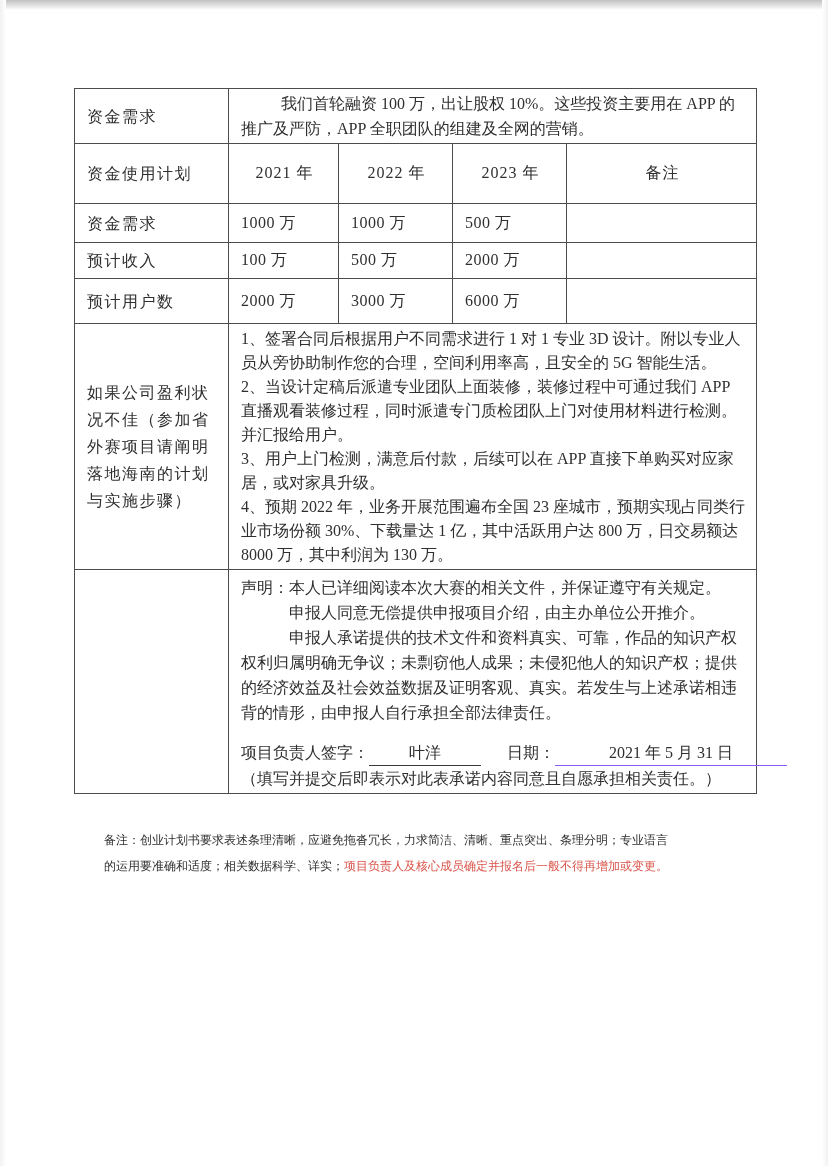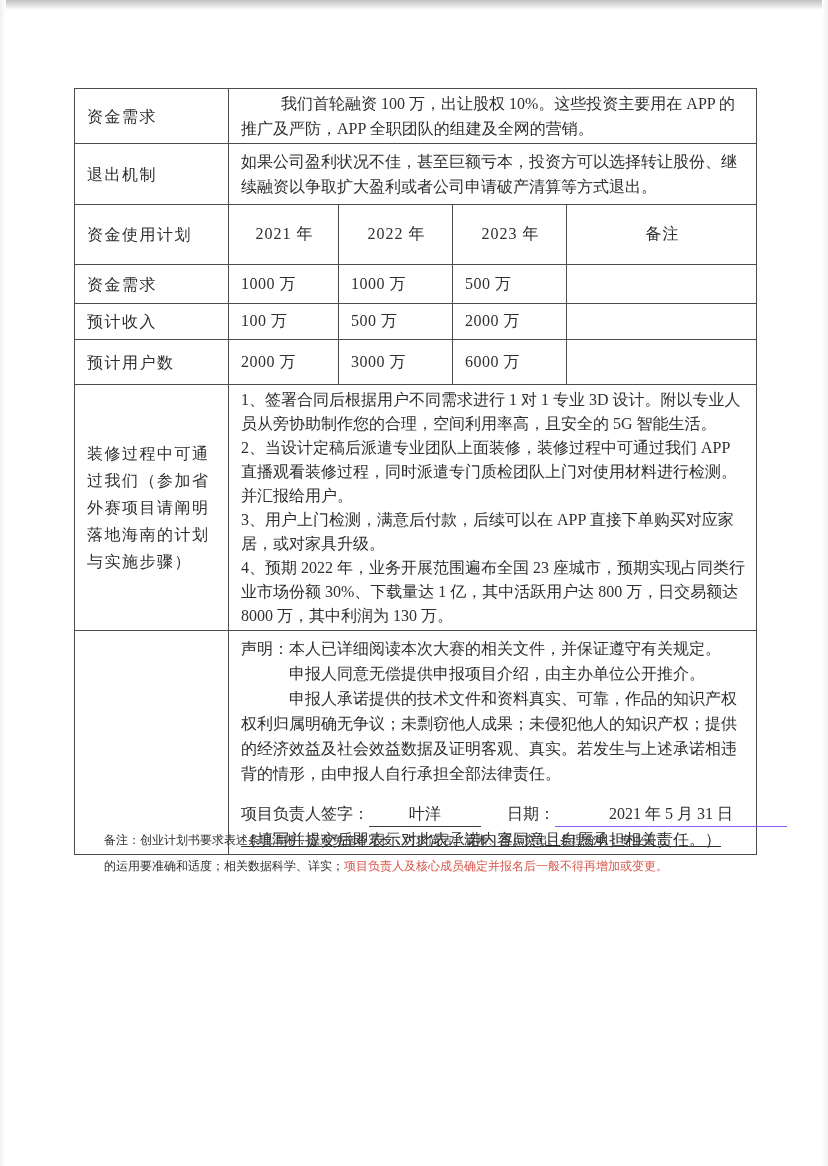--- a/index.html
+++ b/index.html
@@ -72,21 +72,21 @@
   .decl p.ind{text-indent:48px;}
   .sig-row{margin-top:15px;line-height:25px;white-space:nowrap;}
   .u-name{
     display:inline-block;width:112px;text-align:center;
     border-bottom:1px solid #3a3a3a;margin-right:26px;
   }
   .u-date{
     display:inline-block;width:232px;text-align:center;
     border-bottom:1px solid #8b5cf6;
   }
-  .agree{margin:0;line-height:26px;text-decoration:underline;}
+  .agree{margin:0;line-height:26px;}
   .footer-note{
     position:absolute;left:104px;top:827px;
     width:566px;
     font-size:12px;line-height:26px;
   }
   .footer-note .red{color:var(--highlight-red);}
 </style>
 </head>
 <body>
 
@@ -101,26 +101,20 @@
         <col style="width:110px">
         <col style="width:114px">
         <col style="width:114px">
         <col style="width:190px">
     </colgroup>
     <tbody>
       <tr class="r1">
         <td class="lbl">资金需求</td>
         <td class="content" colspan="4">
           <p class="indent-first">我们首轮融资 100 万，出让股权 10%。这些投资主要用在 APP 的推广及严防，APP 全职团队的组建及全网的营销。</p>
-        </td>
-      </tr>
-      <tr class="r2">
-        <td class="lbl">退出机制</td>
-        <td class="content" colspan="4">
-          <p>如果公司盈利状况不佳，甚至巨额亏本，投资方可以选择转让股份、继续融资以争取扩大盈利或者公司申请破产清算等方式退出。</p>
         </td>
       </tr>
       <tr class="r3">
         <td class="lbl">资金使用计划</td>
         <td class="center">2021 年</td>
         <td class="center">2022 年</td>
         <td class="center">2023 年</td>
         <td class="center">备注</td>
       </tr>
       <tr class="r4">
@@ -138,21 +132,21 @@
         <td class="val"></td>
       </tr>
       <tr class="r6">
         <td class="lbl">预计用户数</td>
         <td class="val">2000 万</td>
         <td class="val">3000 万</td>
         <td class="val">6000 万</td>
         <td class="val"></td>
       </tr>
       <tr class="r7">
-        <td class="lbl">装修过程中可通过我们（参加省外赛项目请阐明落地海南的计划与实施步骤）</td>
+        <td class="lbl">如果公司盈利状况不佳（参加省外赛项目请阐明落地海南的计划与实施步骤）</td>
         <td class="content" colspan="4">
           <p>1、签署合同后根据用户不同需求进行 1 对 1 专业 3D 设计。附以专业人员从旁协助制作您的合理，空间利用率高，且安全的 5G 智能生活。</p>
           <p>2、当设计定稿后派遣专业团队上面装修，装修过程中可通过我们 APP 直播观看装修过程，同时派遣专门质检团队上门对使用材料进行检测。并汇报给用户。</p>
           <p>3、用户上门检测，满意后付款，后续可以在 APP 直接下单购买对应家居，或对家具升级。</p>
           <p>4、预期 2022 年，业务开展范围遍布全国 23 座城市，预期实现占同类行业市场份额 30%、下载量达 1 亿，其中活跃用户达 800 万，日交易额达 8000 万，其中利润为 130 万。</p>
         </td>
       </tr>
       <tr class="r8">
         <td class="lbl"></td>
         <td class="content decl" colspan="4">

